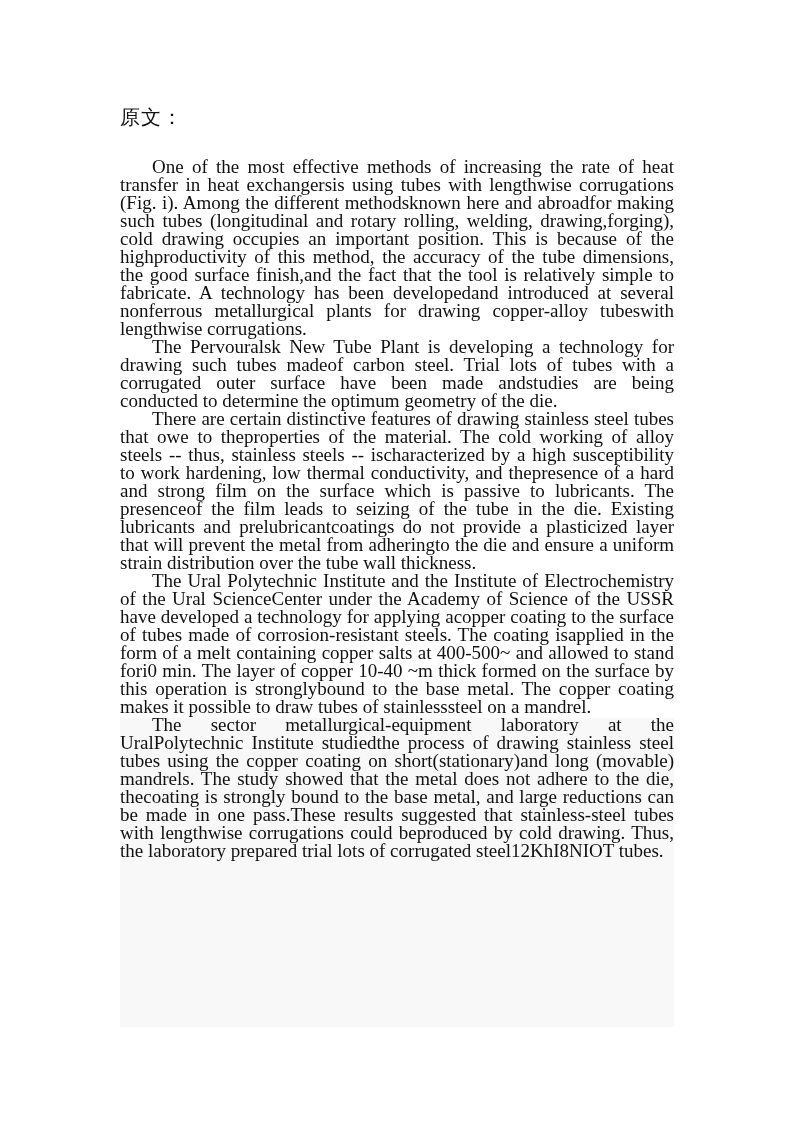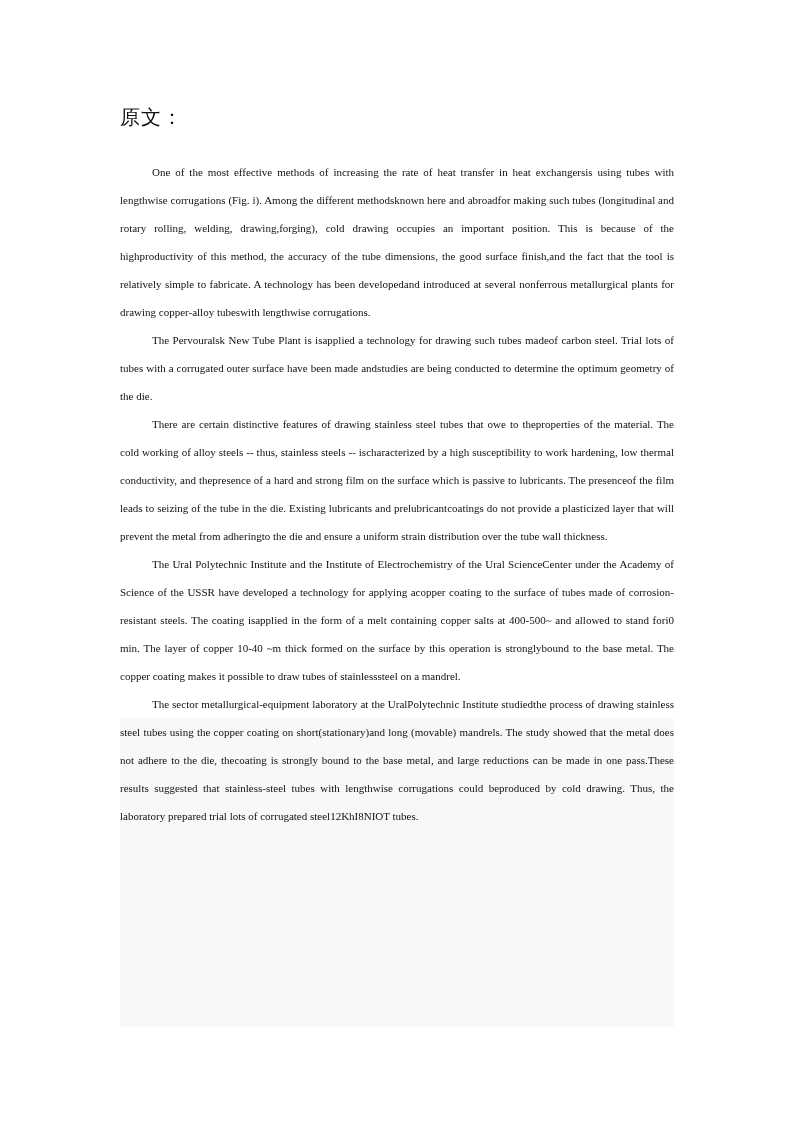--- a/index.html
+++ b/index.html
@@ -10,31 +10,31 @@
       font-family: "DejaVu Sans", sans-serif; font-size: 20px; color: #111;
       letter-spacing: 1px;
       text-align: center;
     }
     .shade {
       position: absolute; left: 120px; top: 718px; width: 554px; height: 309px;
       background: #f8f8f8;
     }
     .body {
       position: absolute; left: 120px; top: 158px; width: 554px;
-      font-family: "Liberation Serif", serif; font-size: 11px; line-height: 28px;
+      font-family: "Liberation Serif", serif; font-size: 19px; line-height: 18px;
       color: #111; text-align: justify;
     }
     .body p { margin: 0; text-indent: 32px; }
   </style>
 </head>
 <body>
 
 <div class="page">
   <div class="heading">原文：</div>
   <div class="shade"></div>
   <div class="body">
     <p>One of the most effective methods of increasing the rate of heat transfer in heat exchangersis using tubes with lengthwise corrugations (Fig. i). Among the different methodsknown here and abroadfor making such tubes (longitudinal and rotary rolling, welding, drawing,forging), cold drawing occupies an important position. This is because of the highproductivity of this method, the accuracy of the tube dimensions, the good surface finish,and the fact that the tool is relatively simple to fabricate. A technology has been developedand introduced at several nonferrous metallurgical plants for drawing copper-alloy tubeswith lengthwise corrugations.</p>
-    <p>The Pervouralsk New Tube Plant is isapplied a technology for drawing such tubes madeof carbon steel. Trial lots of tubes with a corrugated outer surface have been made andstudies are being conducted to determine the optimum geometry of the die.</p>
+    <p>The Pervouralsk New Tube Plant is developing a technology for drawing such tubes madeof carbon steel. Trial lots of tubes with a corrugated outer surface have been made andstudies are being conducted to determine the optimum geometry of the die.</p>
     <p>There are certain distinctive features of drawing stainless steel tubes that owe to theproperties of the material. The cold working of alloy steels -- thus, stainless steels -- ischaracterized by a high susceptibility to work hardening, low thermal conductivity, and thepresence of a hard and strong film on the surface which is passive to lubricants. The presenceof the film leads to seizing of the tube in the die. Existing lubricants and prelubricantcoatings do not provide a plasticized layer that will prevent the metal from adheringto the die and ensure a uniform strain distribution over the tube wall thickness.</p>
     <p>The Ural Polytechnic Institute and the Institute of Electrochemistry of the Ural ScienceCenter under the Academy of Science of the USSR have developed a technology for applying acopper coating to the surface of tubes made of corrosion-resistant steels. The coating isapplied in the form of a melt containing copper salts at 400-500~ and allowed to stand fori0 min. The layer of copper 10-40 ~m thick formed on the surface by this operation is stronglybound to the base metal. The copper coating makes it possible to draw tubes of stainlesssteel on a mandrel.</p>
     <p>The sector metallurgical-equipment laboratory at the UralPolytechnic Institute studiedthe process of drawing stainless steel tubes using the copper coating on short(stationary)and long (movable) mandrels. The study showed that the metal does not adhere to the die, thecoating is strongly bound to the base metal, and large reductions can be made in one pass.These results suggested that stainless-steel tubes with lengthwise corrugations could beproduced by cold drawing. Thus, the laboratory prepared trial lots of corrugated steel12KhI8NIOT tubes.</p>
   </div>
 </div>
 
 </body></html>

